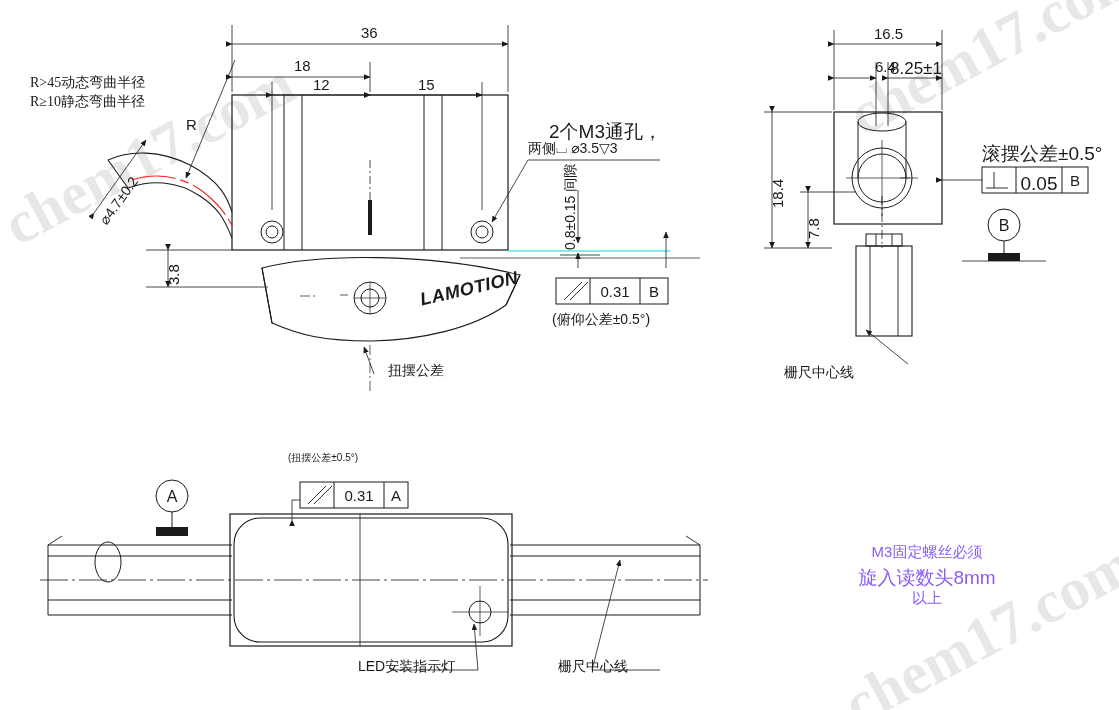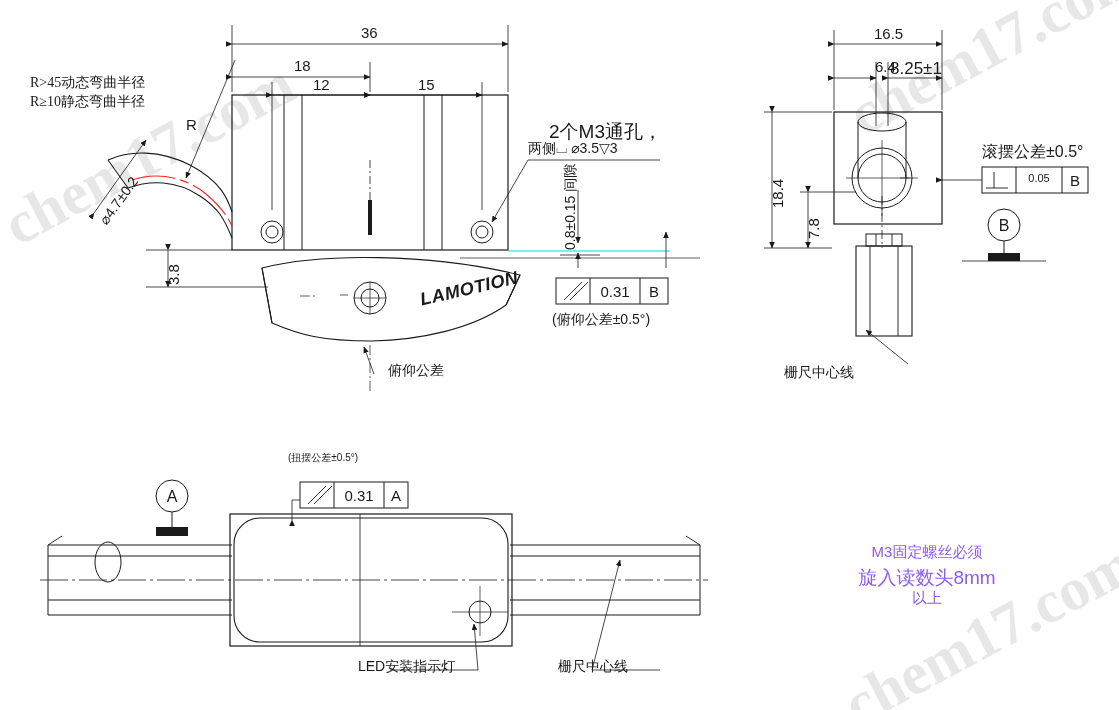--- a/index.html
+++ b/index.html
@@ -267,31 +267,31 @@
 <div class="lbl" style="left:528px;top:120px;font-size:19px;margin-left:21px;">2个M3通孔，</div>
 <div class="lbl" style="left:528px;top:140px;font-size:14px;">两侧⌴ ⌀3.5▽3</div>
 
 <div class="lbl rot90" style="left:562px;top:250px;font-size:14px;">0.8±0.15 间隙</div>
 
 <div class="lbl ctr" style="left:556px;top:283px;width:34px;font-size:15px;"></div>
 <div class="lbl ctr" style="left:590px;top:283px;width:50px;font-size:15px;">0.31</div>
 <div class="lbl ctr" style="left:640px;top:283px;width:28px;font-size:15px;">B</div>
 <div class="lbl" style="left:552px;top:311px;font-size:14px;">(俯仰公差±0.5°)</div>
 
-<div class="lbl" style="left:388px;top:362px;font-size:14px;">俯仰公差</div>
+<div class="lbl" style="left:388px;top:362px;font-size:14px;">扭摆公差</div>
 
 <div class="lbl" style="left:874px;top:25px;font-size:15px;text-align:center;">16.5</div>
 <div class="lbl" style="left:840px;top:58px;font-size:15px;margin-left:35px;">6.4</div>
 <div class="lbl" style="left:890px;top:58px;font-size:17px;">8.25±1</div>
 <div class="lbl rot90" style="left:769px;top:208px;font-size:15px;">18.4</div>
 <div class="lbl rot90" style="left:805px;top:239px;font-size:15px;">7.8</div>
 
-<div class="lbl" style="left:982px;top:142px;font-size:16px;">滚摆公差±0.5°</div>
+<div class="lbl" style="left:982px;top:142px;font-size:19px;">滚摆公差±0.5°</div>
 <div class="lbl ctr" style="left:982px;top:172px;width:34px;font-size:15px;"></div>
-<div class="lbl ctr" style="left:1016px;top:172px;width:46px;font-size:11px;">0.05</div>
+<div class="lbl ctr" style="left:1016px;top:172px;width:46px;font-size:19px;">0.05</div>
 <div class="lbl ctr" style="left:1062px;top:172px;width:26px;font-size:15px;">B</div>
 
 <div class="lbl ctr" style="left:988px;top:216px;width:32px;font-size:16px;">B</div>
 
 <div class="lbl" style="left:784px;top:364px;font-size:14px;">栅尺中心线</div>
 
 <div class="lbl" style="left:288px;top:452px;font-size:10px;">(扭摆公差±0.5°)</div>
 <div class="lbl ctr" style="left:300px;top:487px;width:34px;font-size:15px;"></div>
 <div class="lbl ctr" style="left:334px;top:487px;width:50px;font-size:15px;">0.31</div>
 <div class="lbl ctr" style="left:384px;top:487px;width:24px;font-size:15px;">A</div>

